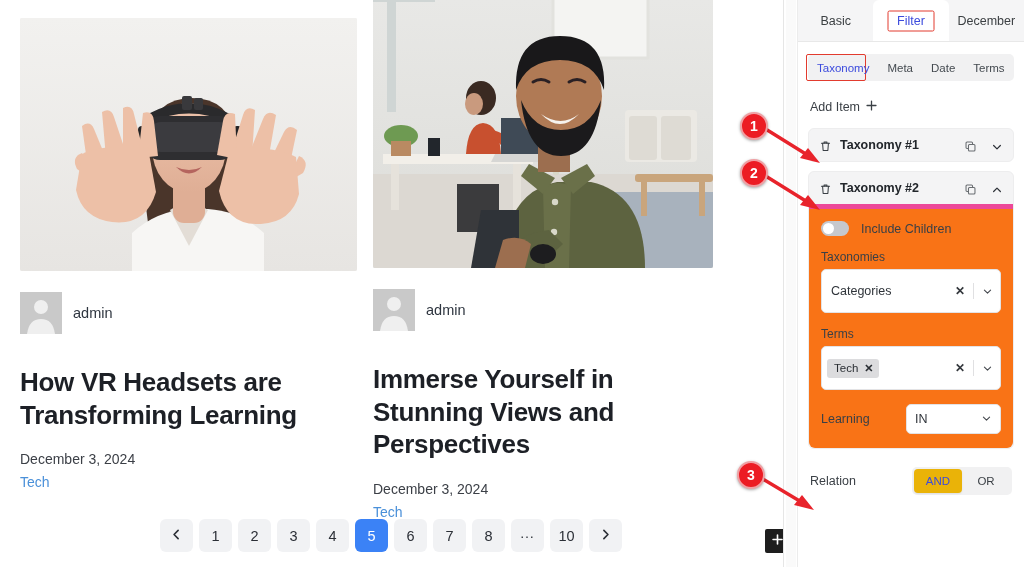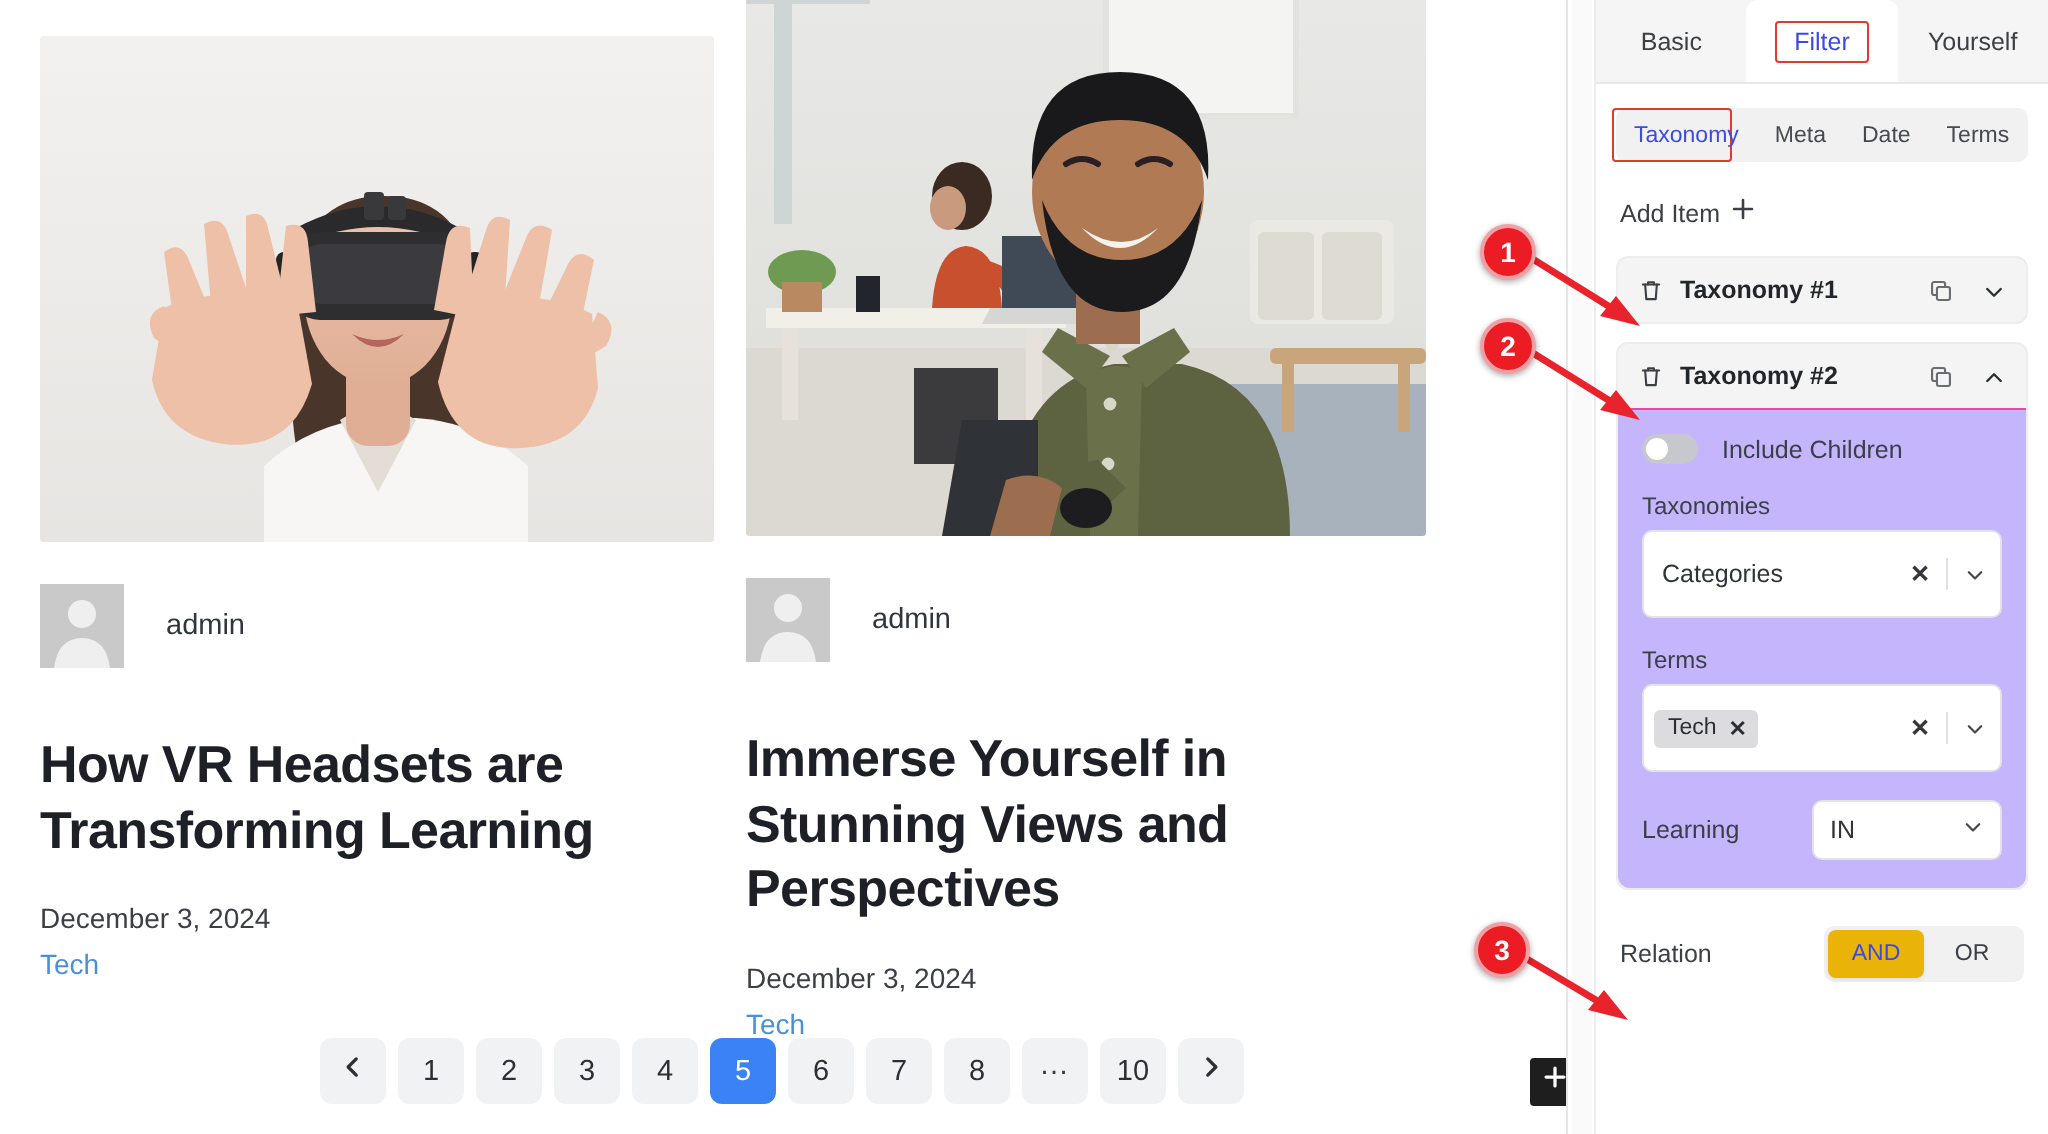--- a/index.html
+++ b/index.html
@@ -23,21 +23,21 @@
 
   .post-thumb {
     width: 100%; border-radius: 2px; overflow: hidden;
     position: relative; background:#eee;
   }
   #post-1 .post-thumb { height: 253px; }
   #post-2 .post-thumb { height: 290px; }
 
   .post-thumb svg { display:block; width:100%; height:100%; }
 
-  .byline { display:flex; align-items:center; gap:21px; margin-top: 21px; }
+  .byline { display:flex; align-items:center; gap:11px; margin-top: 21px; }
   .avatar {
     width: 42px; height: 42px; background:#c9c9c9; flex:none;
     position: relative; overflow:hidden;
   }
   .avatar svg { position:absolute; left:0; top:0; width:100%; height:100%; }
   .byline-name { font-size: 14.5px; color:#2f3640; }
 
   .post-title {
     font-size: 26px; line-height: 1.25; font-weight: 700;
     color: #1d2026; margin-top: 32px; letter-spacing: -0.3px;
@@ -131,21 +131,21 @@
     border: 1px solid #ededee;
   }
   .tax-head {
     height: 32px; display:flex; align-items:center; padding: 0 10px; gap: 8px;
   }
   .tax-head .trash { width:13px; height:13px; flex:none; }
   .tax-head .title { font-size: 12.5px; font-weight:700; color:#22262b; flex:1; }
   .tax-head .copy { width:13px; height:13px; flex:none; opacity:.75; }
   .tax-head .chev { width:12px; height:12px; flex:none; margin-left:6px; }
 
-  .tax-body { background:#c4b5fd; border-top:1px solid #ec4899; padding: 12px 12px 14px 12px; border-radius: 0 0 6px 6px; }
+  .tax-body { background:#f97316; border-top:5px solid #ec4899; padding: 12px 12px 14px 12px; border-radius: 0 0 6px 6px; }
 
   .row-toggle { display:flex; align-items:center; gap: 12px; }
   .toggle {
     width: 28px; height: 15px; border-radius: 9px; background:#c6c8cd; position:relative; flex:none;
   }
   .toggle .knob {
     position:absolute; left:2px; top:2px; width:11px; height:11px; border-radius:50%; background:#fff;
   }
   .row-toggle .t-label { font-size: 12.5px; color:#3b4046; }
 
@@ -414,21 +414,21 @@
 
     <div id="tabs">
       <div class="tab">
         <span class="tab-label">Basic</span>
       </div>
       <div class="tab active">
         <span class="annot-box"></span>
         <span class="tab-label">Filter</span>
       </div>
       <div class="tab">
-        <span class="tab-label">Yourself</span>
+        <span class="tab-label">December</span>
       </div>
     </div>
 
     <div id="subtabs">
       <div class="subtab active">
         <span class="annot-box2"></span>
         <span class="subtab-label">Taxonomy</span>
       </div>
       <div class="subtab">
         <span class="subtab-label">Meta</span>

